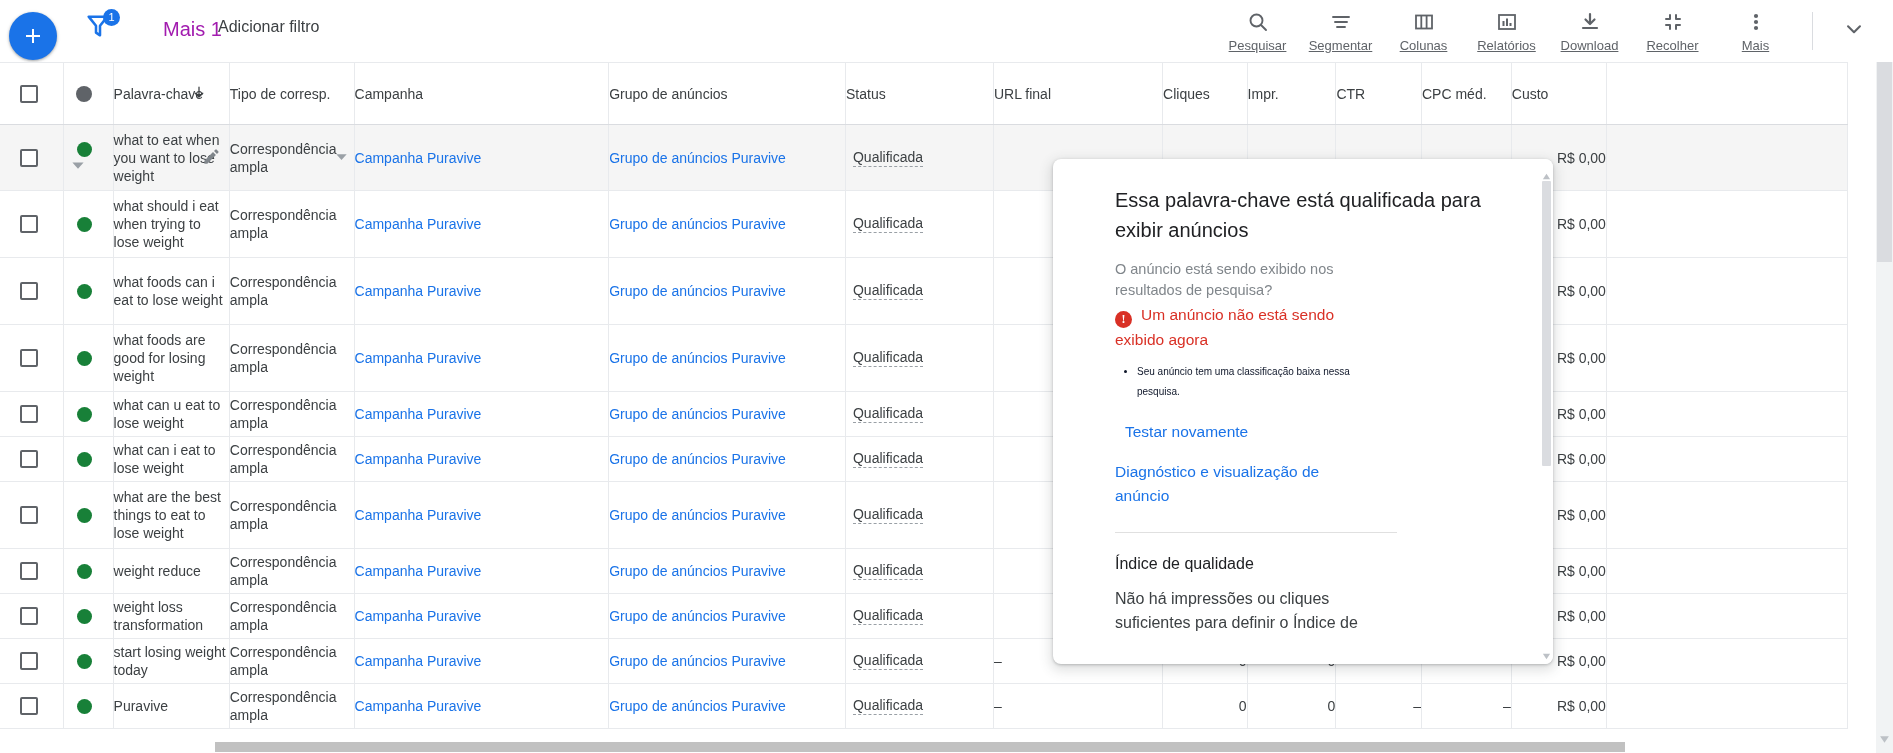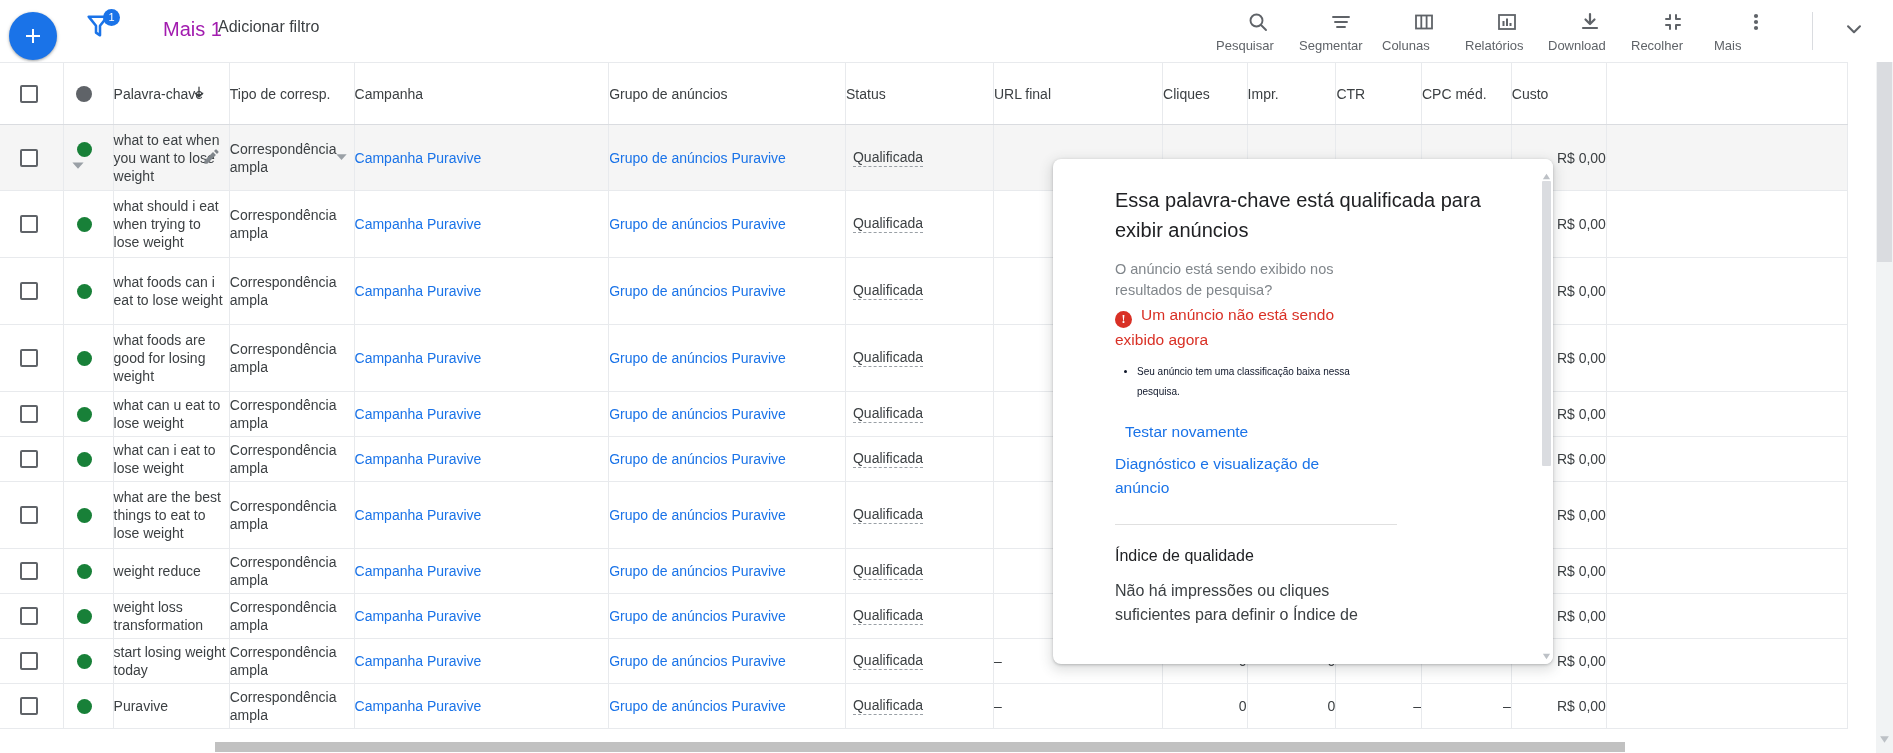--- a/index.html
+++ b/index.html
@@ -56,23 +56,24 @@
   }
 
   #tool-actions {
     position: absolute; right: 96px; top: 0;
     height: 62px;
     display: flex; align-items: center; gap: 0;
   }
   .tool-item {
     width: 83px; height: 58px;
     display: flex; flex-direction: column;
-    justify-content: center;
+    align-items: center; justify-content: center;
     gap: 4px; cursor: pointer;
     color: #5f6368;
+    text-decoration: underline;
   }
   .tool-item .tool-label {
     font-size: 13px; color: #5f6368; white-space: nowrap;
   }
   .tool-icon { height: 24px; display:flex; align-items:center; justify-content:center; }
   #tool-divider {
     position: absolute; right: 80px; top: 12px;
     width: 1px; height: 38px; background: #dadce0;
   }
   #collapse-chevron {
@@ -220,21 +221,21 @@
     font-size: 10px; line-height: 20px; color: #0f172a;
     max-width: 245px;
   }
   #popup-bullets li { margin: 0; }
   .popup-link {
     display: block;
     font-size: 15.5px; line-height: 24px;
     color: #1a73e8; text-decoration: none;
     cursor: pointer;
   }
-  #link-retest { margin: 0 0 8px 10px; }
+  #link-retest { margin: 0 0 16px 10px; }
   #link-diag { margin: 0 0 4px 0; max-width: 250px; }
   #popup-sep {
     margin: 24px 0 22px 0;
     height: 1px; background: #e0e0e0; width: 282px;
   }
   #popup-section-title {
     font-size: 16px; color: #202124; margin-bottom: 14px;
   }
   #popup-section-body {
     font-size: 16px; line-height: 24px; color: #3c4043;

